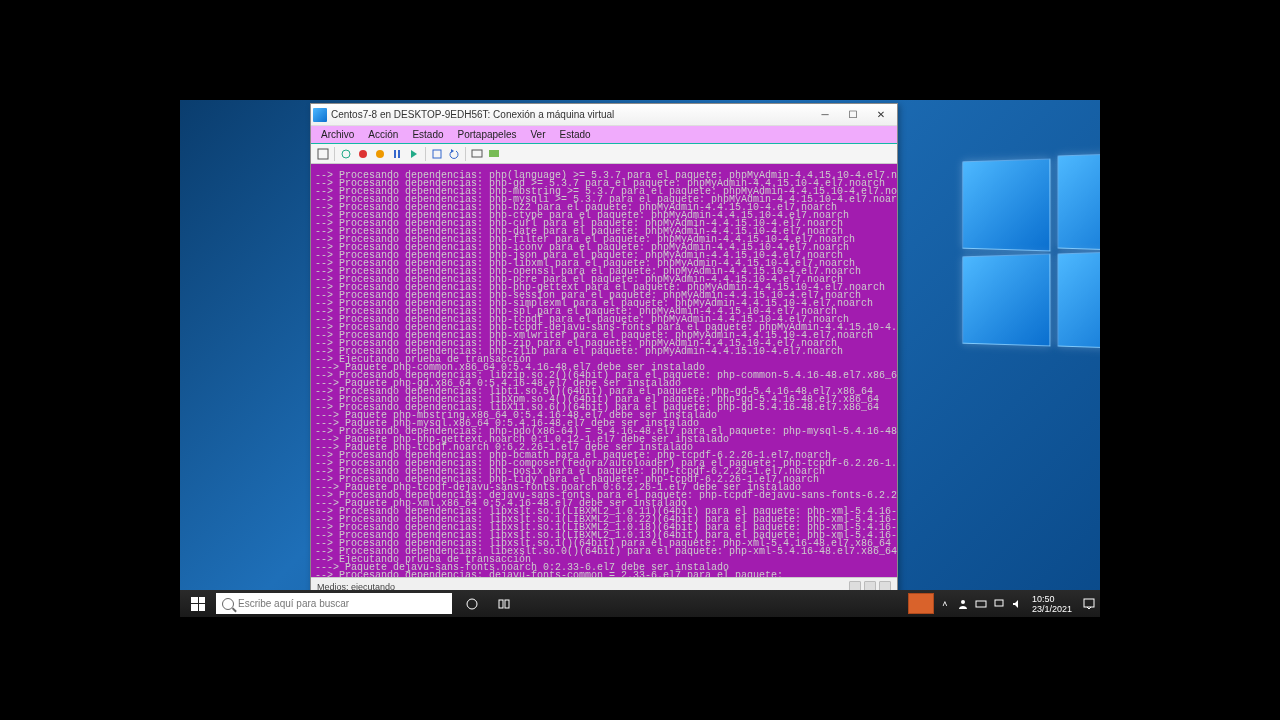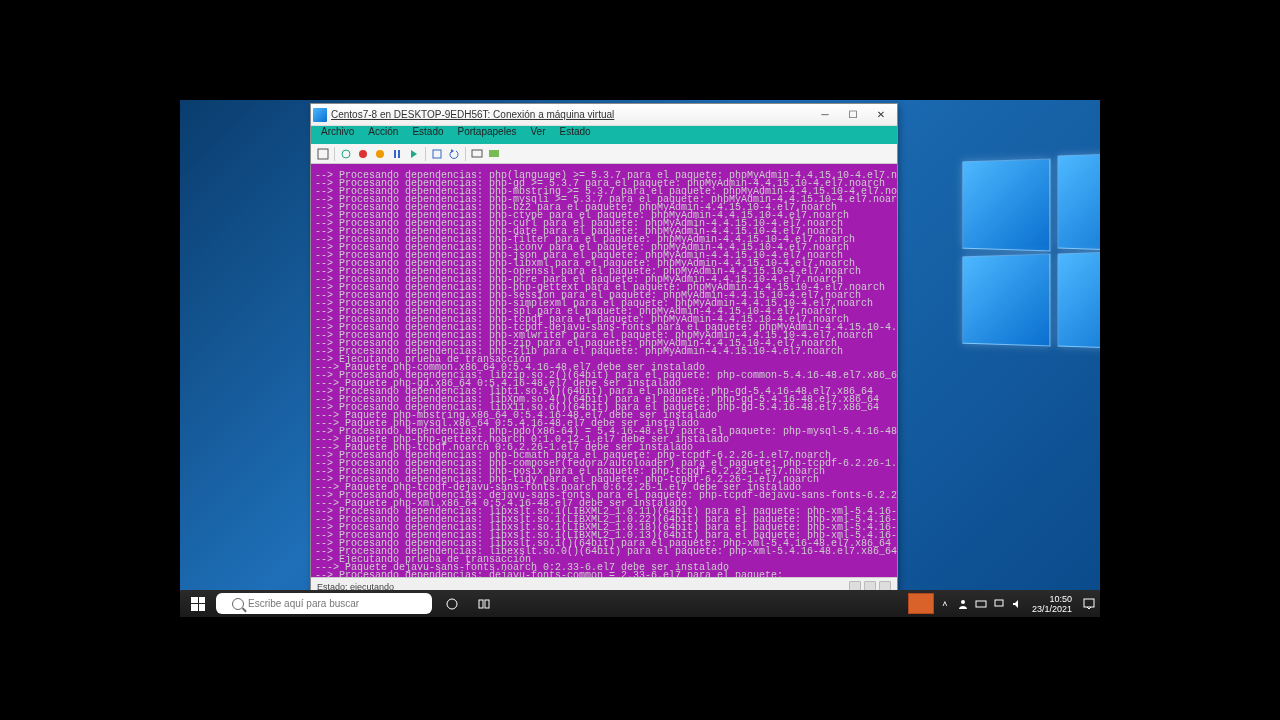--- a/index.html
+++ b/index.html
@@ -7,46 +7,46 @@
 .screen { position: absolute; left: 180px; top: 100px; width: 920px; height: 517px; background: linear-gradient(135deg,#0a3d6e 0%,#1e6fb8 40%,#0a4a8a 100%); overflow: hidden; }
 .win-logo { position: absolute; right: -60px; top: 60px; width: 200px; height: 200px; }
 .win-logo .pane { position: absolute; background: linear-gradient(135deg,#4db8ff,#0a6fcf); border: 1px solid rgba(255,255,255,.3); box-shadow: 0 0 8px rgba(200,230,255,.3); }
 .win-logo .p1 { left:0; top:0; width: 90px; height: 90px; transform: perspective(300px) rotateY(-12deg); }
 .win-logo .p2 { left:95px; top:-6px; width: 95px; height: 96px; transform: perspective(300px) rotateY(-12deg); }
 .win-logo .p3 { left:0; top:95px; width: 90px; height: 90px; transform: perspective(300px) rotateY(-12deg); }
 .win-logo .p4 { left:95px; top:92px; width: 95px; height: 96px; transform: perspective(300px) rotateY(-12deg); }
 .vm-window { position: absolute; left: 130px; top: 3px; width: 588px; height: 493px; background: #fff; border: 1px solid #8a8a8a; box-shadow: 2px 2px 6px rgba(0,0,0,.3); display: flex; flex-direction: column; }
 .titlebar { height: 22px; background: linear-gradient(#fff,#f0f0f0); display: flex; align-items: center; padding: 0 2px; border-bottom: 1px solid #ddd; }
 .titlebar .icon { width: 14px; height: 14px; background: linear-gradient(135deg,#4db8ff,#0a6fcf); margin-right: 4px; border-radius: 1px; }
-.titlebar .title { font-size: 10px; color: #333; flex: 1; white-space: nowrap; overflow: hidden; text-decoration: underline; }
+.titlebar .title { font-size: 10px; color: #333; flex: 1; white-space: nowrap; overflow: hidden; }
 .winbtns { display: flex; }
 .winbtns div { width: 28px; height: 18px; display: flex; align-items: center; justify-content: center; font-size: 10px; color: #333; cursor: pointer; }
-.menubar { height: 18px; background: #14b8a6; display: flex; align-items: center; padding: 0 4px; gap: 2px; border-bottom: 7px solid #14b8a6; }
+.menubar { height: 18px; background: #f0abfc; display: flex; align-items: center; padding: 0 4px; gap: 2px; border-bottom: 1px solid #14b8a6; }
 .menubar span { font-size: 10px; color: #222; padding: 1px 6px; cursor: pointer; }
 .toolbar { height: 20px; background: #f5f5f5; display: flex; align-items: center; padding: 0 4px; gap: 1px; border-bottom: 1px solid #ccc; }
 .tbtn { width: 16px; height: 16px; display: flex; align-items: center; justify-content: center; cursor: pointer; border-radius: 1px; }
 .tbtn svg { width: 12px; height: 12px; }
 .tsep { width:1px; height:14px; background:#ccc; margin:0 2px; }
 .console { flex: 1; background: #a21caf; color: #ccc; font-family: "Courier New", monospace; font-size: 10px; line-height: 8px; padding: 8px 4px; overflow: hidden; white-space: pre; }
 .statusbar { height: 18px; background: #f0f0f0; border-top: 1px solid #ccc; display: flex; align-items: center; justify-content: space-between; padding: 0 6px; font-size: 9px; color: #444; }
 .status-icons { display: flex; gap: 3px; }
 .status-icons span { width: 12px; height: 12px; background: #ddd; border: 1px solid #bbb; border-radius: 1px; }
 .taskbar { position: absolute; left: 0; bottom: 0; width: 100%; height: 27px; background: linear-gradient(#2a2a2a,#1a1a1a); display: flex; align-items: center; }
 .start-btn { width: 36px; height: 100%; display: flex; align-items: center; justify-content: center; cursor: pointer; }
 .start-grid { width: 14px; height: 14px; display: grid; grid-template: 1fr 1fr/1fr 1fr; gap: 1px; }
 .start-grid span { background: #fff; }
-.search-box { width: 216px; height: 21px; background: #fff; display: flex; align-items: center; padding: 0 16px; gap: 4px; margin-right: 4px; border-radius: 6px; }
+.search-box { width: 236px; height: 21px; background: #fff; display: flex; align-items: center; padding: 0 6px; gap: 4px; margin-right: 4px; }
 .search-box .mag { width: 12px; height: 12px; border: 1.5px solid #666; border-radius: 50%; position: relative; }
 .search-box .mag::after { content:''; position:absolute; width:5px; height:1.5px; background:#666; right:-4px; bottom:-2px; transform:rotate(45deg); }
 .search-box .txt { font-size: 10px; color: #777; white-space: nowrap; overflow: hidden; }
 .task-icons { display: flex; height: 100%; }
 .task-icons .ti { width: 32px; height: 100%; display: flex; align-items: center; justify-content: center; cursor: pointer; }
 .tray { margin-left: auto; display: flex; align-items: center; height: 100%; color: #fff; font-size: 9px; }
 .tray .tr-ic { width: 18px; height: 100%; display: flex; align-items: center; justify-content: center; cursor: pointer; }
-.tray .clock { padding: 0 6px; text-align: right; line-height: 10px; }
+.tray .clock { padding: 0 6px; text-align: left; line-height: 10px; }
 .tray .notif { width: 22px; height: 100%; display: flex; align-items: center; justify-content: center; cursor: pointer; }
 .recording { width: 26px; height: 21px; background: #d9622b; border: 1px solid #b04a1d; margin-right:2px; }
 </style>
 </head>
 <body>
 
 <div class="screen">
   <div class="win-logo">
     <div class="pane p1"></div>
       <div class="pane p2"></div>
@@ -176,21 +176,21 @@
 --&gt; Procesando dependencias: libxslt.so.1(LIBXML2_1.0.18)(64bit) para el paquete: php-xml-5.4.16-48.el7.x86_64
 --&gt; Procesando dependencias: libxslt.so.1(LIBXML2_1.0.13)(64bit) para el paquete: php-xml-5.4.16-48.el7.x86_64
 --&gt; Procesando dependencias: libxslt.so.1()(64bit) para el paquete: php-xml-5.4.16-48.el7.x86_64
 --&gt; Procesando dependencias: libexslt.so.0()(64bit) para el paquete: php-xml-5.4.16-48.el7.x86_64
 --&gt; Ejecutando prueba de transacción
 ---&gt; Paquete dejavu-sans-fonts.noarch 0:2.33-6.el7 debe ser instalado
 --&gt; Procesando dependencias: dejavu-fonts-common = 2.33-6.el7 para el paquete:
 --&gt; Procesando dependencias: dejavu-fonts-common = 2.33-6.el7 para el paquete: dejavu-sans-fonts-2.33-6.el7.noarch
 ---&gt; Paquete libX11.x86_64 0:1.6.7-3.el7_9 debe ser instalado</div>
     <div class="statusbar">
-      <span>Estado: ejecutando</span>
+      <span>Medios: ejecutando</span>
       <div class="status-icons">
         <span></span>
         <span></span>
         <span></span>
       </div>
     </div>
   </div>
 
   <div class="taskbar">
     <div class="start-btn">

